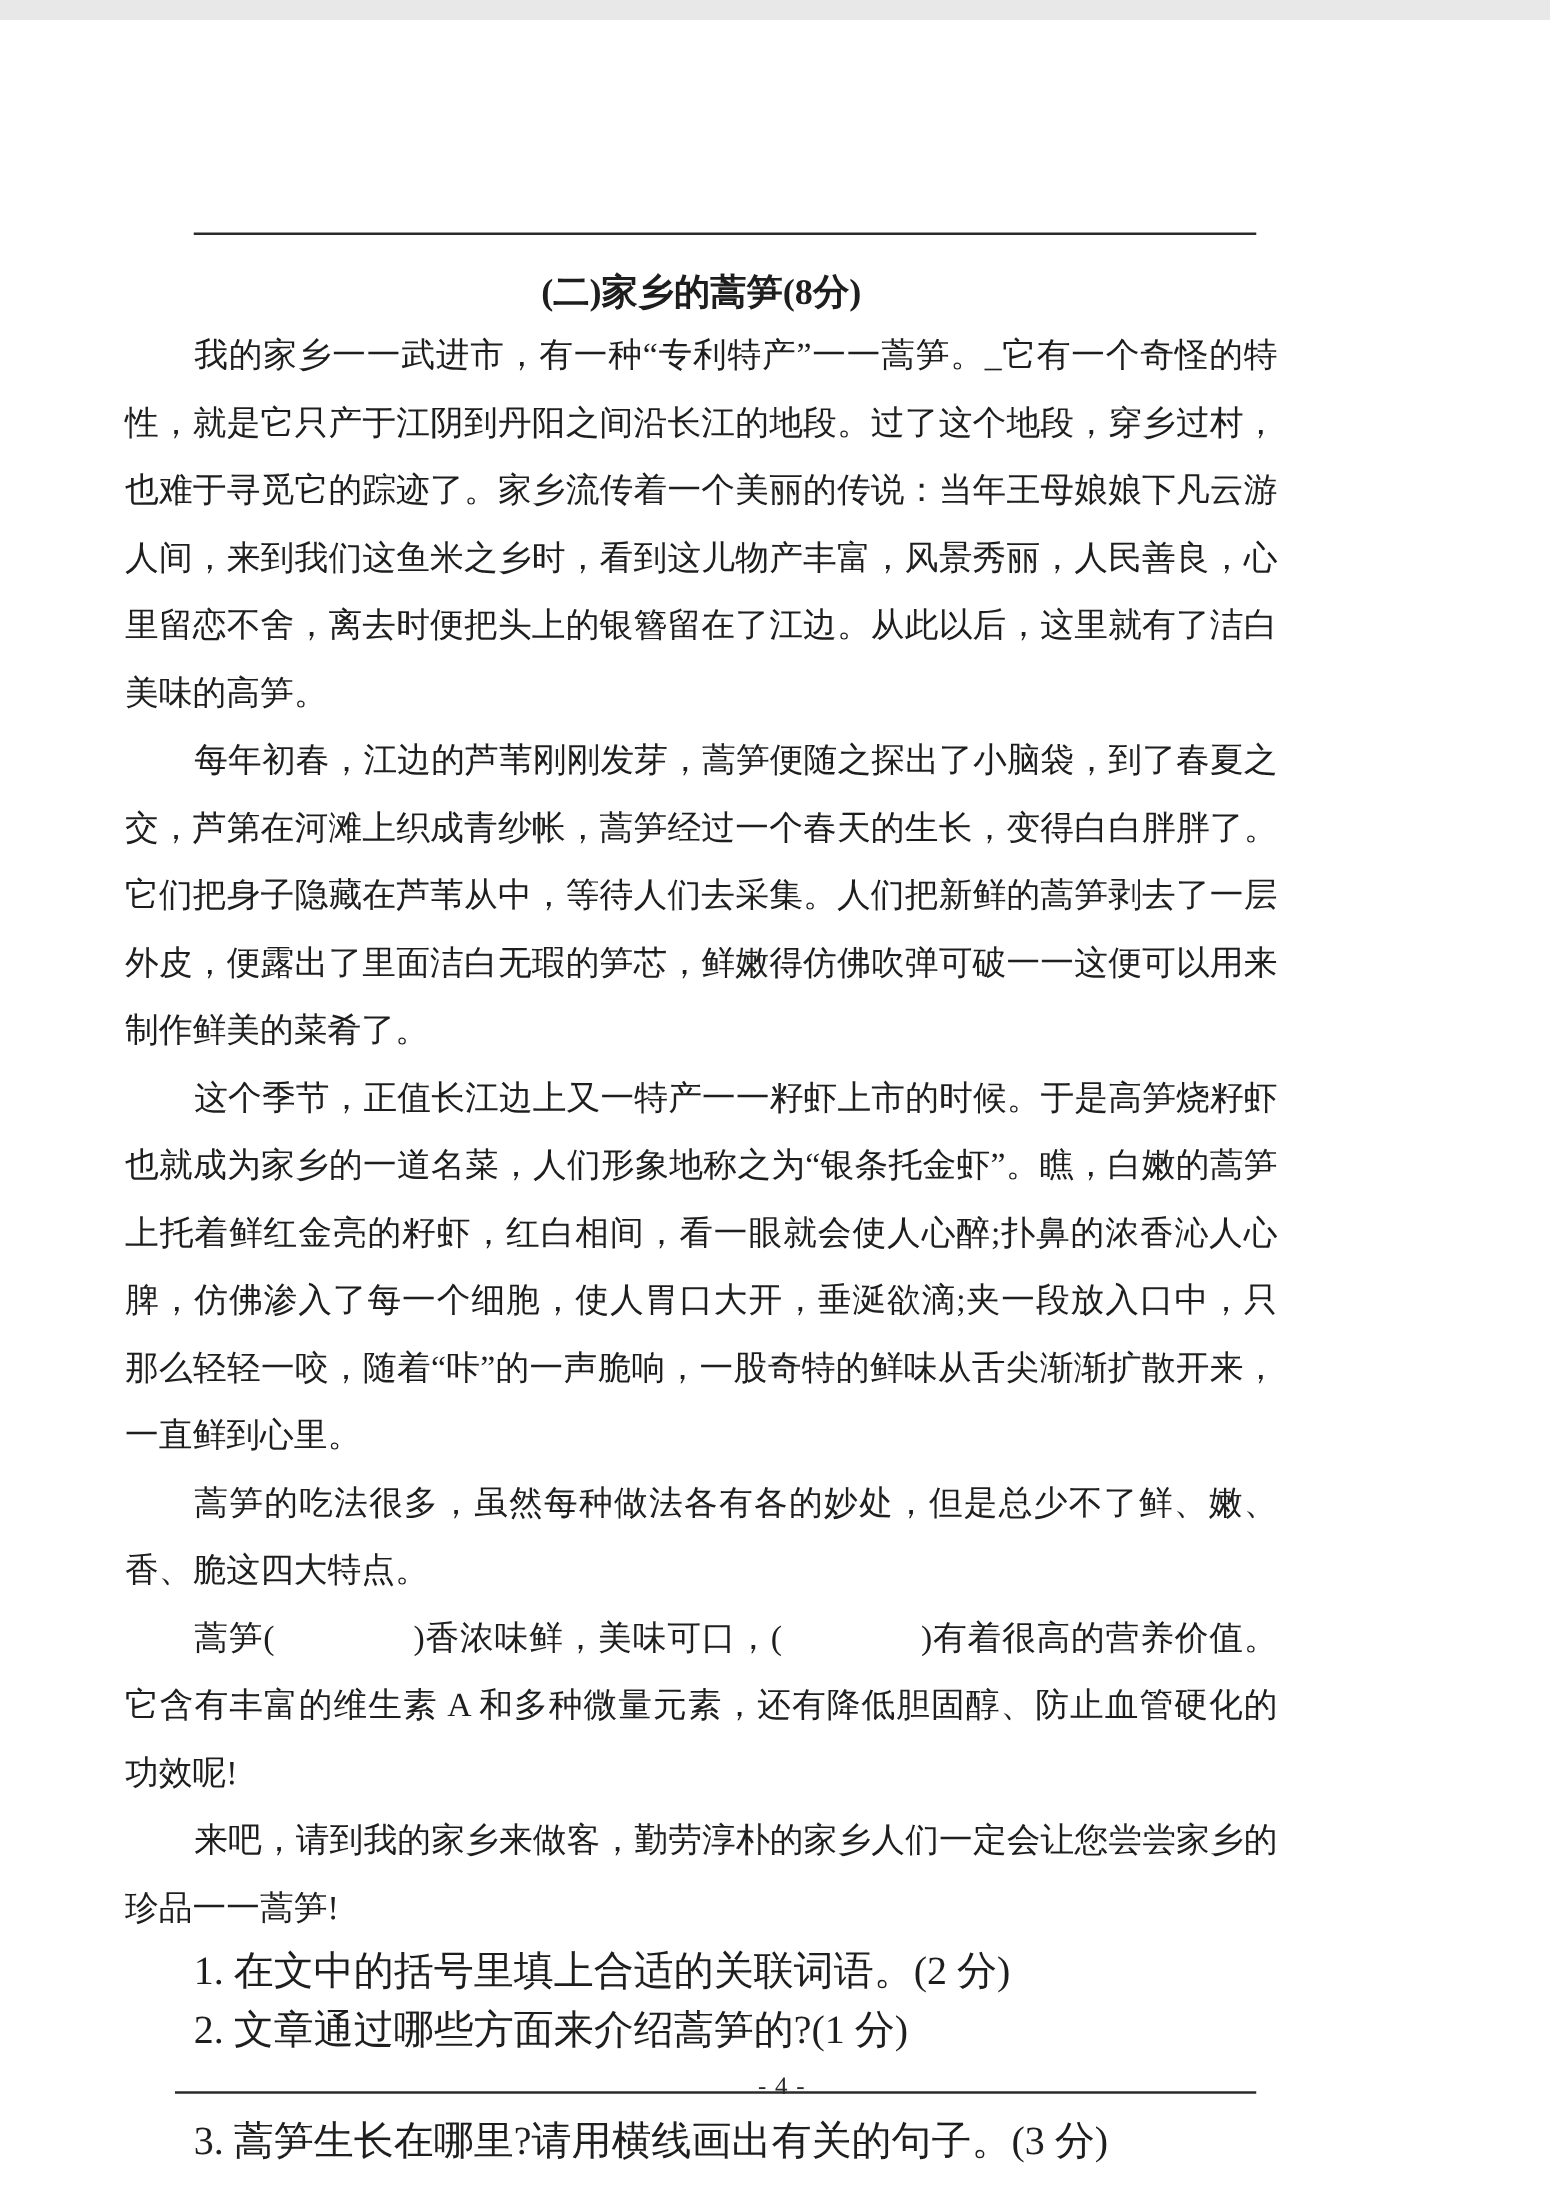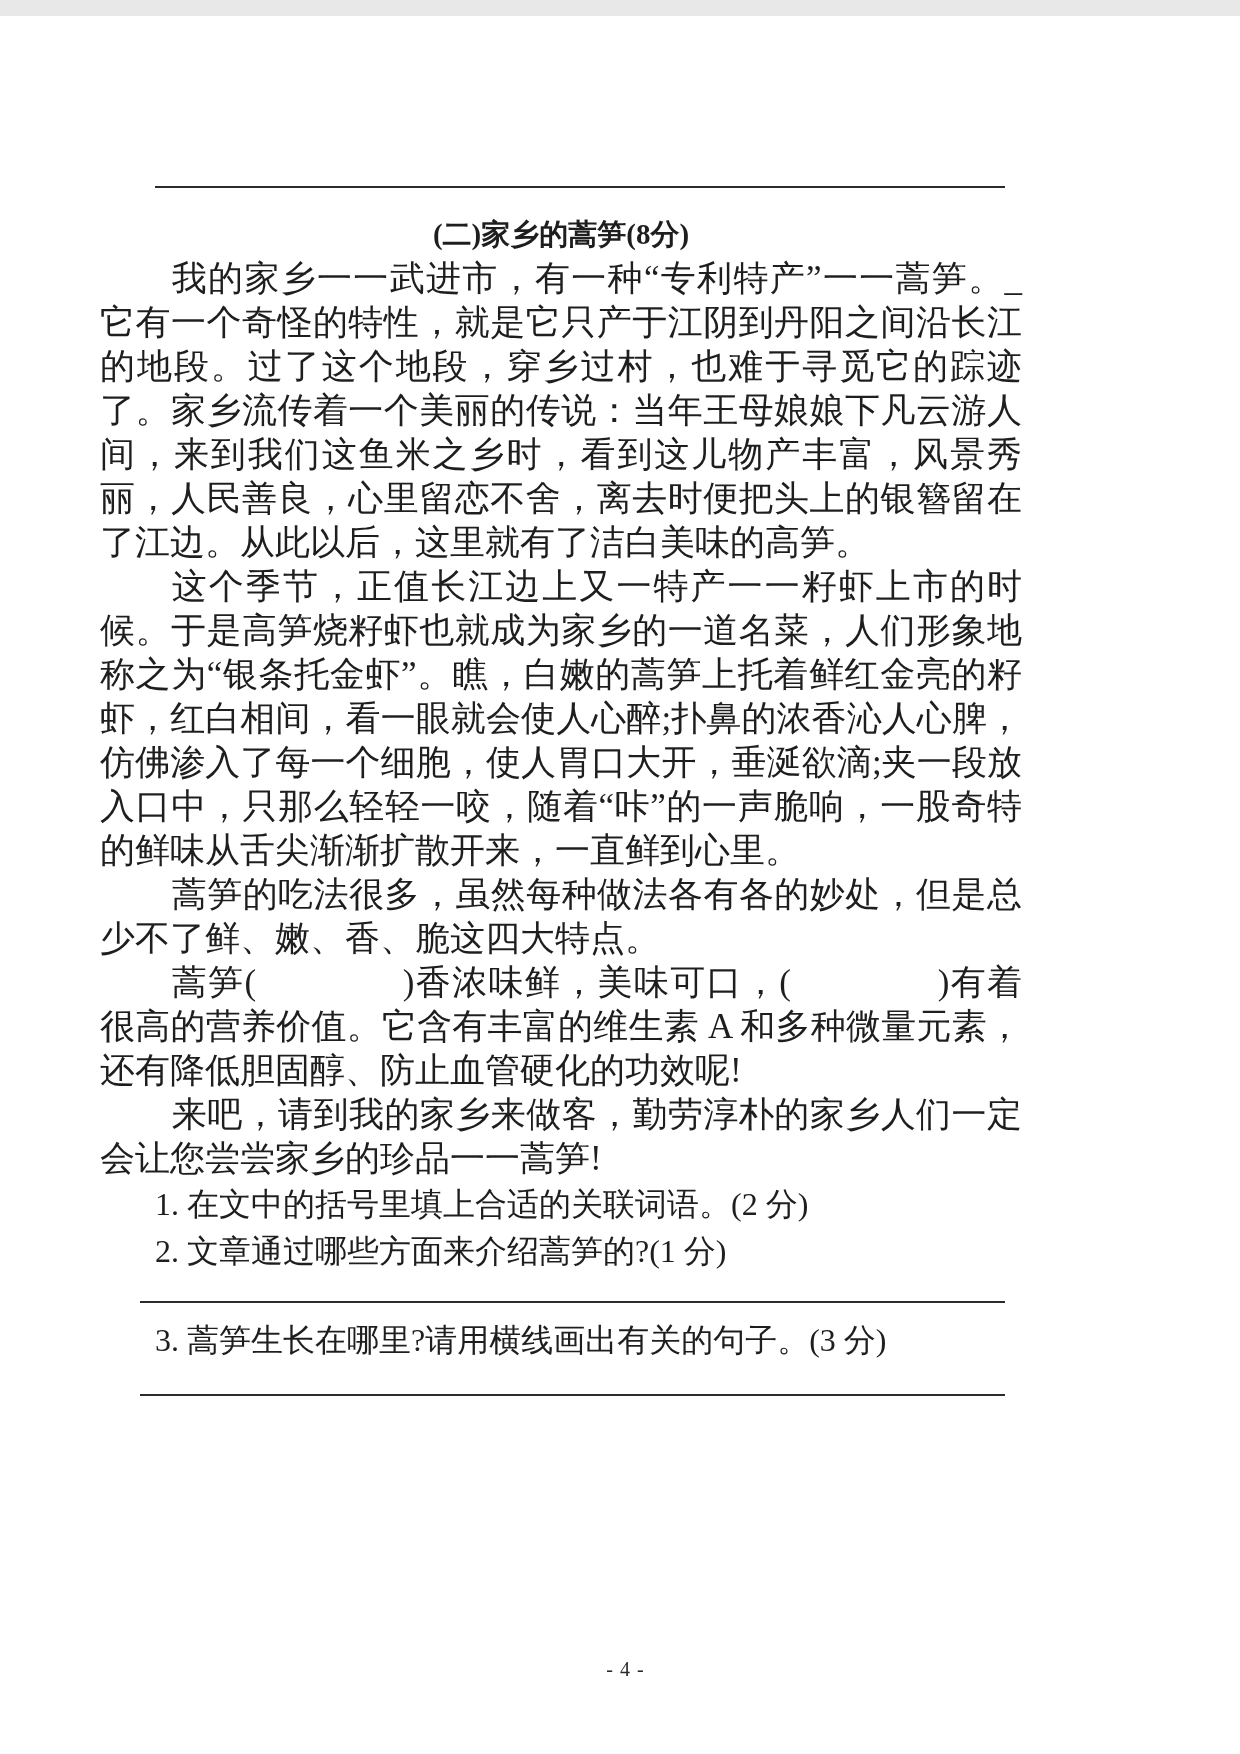--- a/index.html
+++ b/index.html
@@ -22,22 +22,22 @@
     height:0;border:0;border-top:2px solid #2b2b2b;
     margin:0 17px 0 55px;
   }
   .title{
     font-size:29px;font-weight:bold;
     text-align:center;
     line-height:45px;
     margin:24px 0 0 0;
   }
   .para{
-    font-size:35px;
-    line-height:44px;
+    font-size:27px;
+    line-height:54px;
     text-align:justify;
     text-indent:2.05em;
     margin:0;
   }
   .question{
     font-size:32px;
     line-height:47px;
     margin:0;
     padding-left:55px;
   }
@@ -63,20 +63,21 @@
 
 <div class="page">
   <div class="content">
 
     <hr class="top-rule">
 
     <h1 class="title">(二)家乡的蒿笋(8分)</h1>
 
     <div>
       <p class="para">我的家乡一一武进市，有一种“专利特产”一一蒿笋。_它有一个奇怪的特性，就是它只产于江阴到丹阳之间沿长江的地段。过了这个地段，穿乡过村，也难于寻觅它的踪迹了。家乡流传着一个美丽的传说：当年王母娘娘下凡云游人间，来到我们这鱼米之乡时，看到这儿物产丰富，风景秀丽，人民善良，心里留恋不舍，离去时便把头上的银簪留在了江边。从此以后，这里就有了洁白美味的高笋。</p>
+      <p class="para">每年初春，江边的芦苇刚刚发芽，蒿笋便随之探出了小脑袋，到了春夏之交，芦第在河滩上织成青纱帐，蒿笋经过一个春天的生长，变得白白胖胖了。它们把身子隐藏在芦苇从中，等待人们去采集。人们把新鲜的蒿笋剥去了一层外皮，便露出了里面洁白无瑕的笋芯，鲜嫩得仿佛吹弹可破一一这便可以用来制作鲜美的菜肴了。</p>
       <p class="para">这个季节，正值长江边上又一特产一一籽虾上市的时候。于是高笋烧籽虾也就成为家乡的一道名菜，人们形象地称之为“银条托金虾”。瞧，白嫩的蒿笋上托着鲜红金亮的籽虾，红白相间，看一眼就会使人心醉;扑鼻的浓香沁人心脾，仿佛渗入了每一个细胞，使人胃口大开，垂涎欲滴;夹一段放入口中，只那么轻轻一咬，随着“咔”的一声脆响，一股奇特的鲜味从舌尖渐渐扩散开来，一直鲜到心里。</p>
       <p class="para">蒿笋的吃法很多，虽然每种做法各有各的妙处，但是总少不了鲜、嫩、香、脆这四大特点。</p>
       <p class="para">蒿笋(　　　　)香浓味鲜，美味可口，(　　　　)有着很高的营养价值。它含有丰富的维生素 A 和多种微量元素，还有降低胆固醇、防止血管硬化的功效呢!</p>
       <p class="para">来吧，请到我的家乡来做客，勤劳淳朴的家乡人们一定会让您尝尝家乡的珍品一一蒿笋!</p>
     </div>
 
     <div>
       <p class="question">
         <span class="q-num">1.</span><span>在文中的括号里填上合适的关联词语。(2 分)</span>
       </p>

